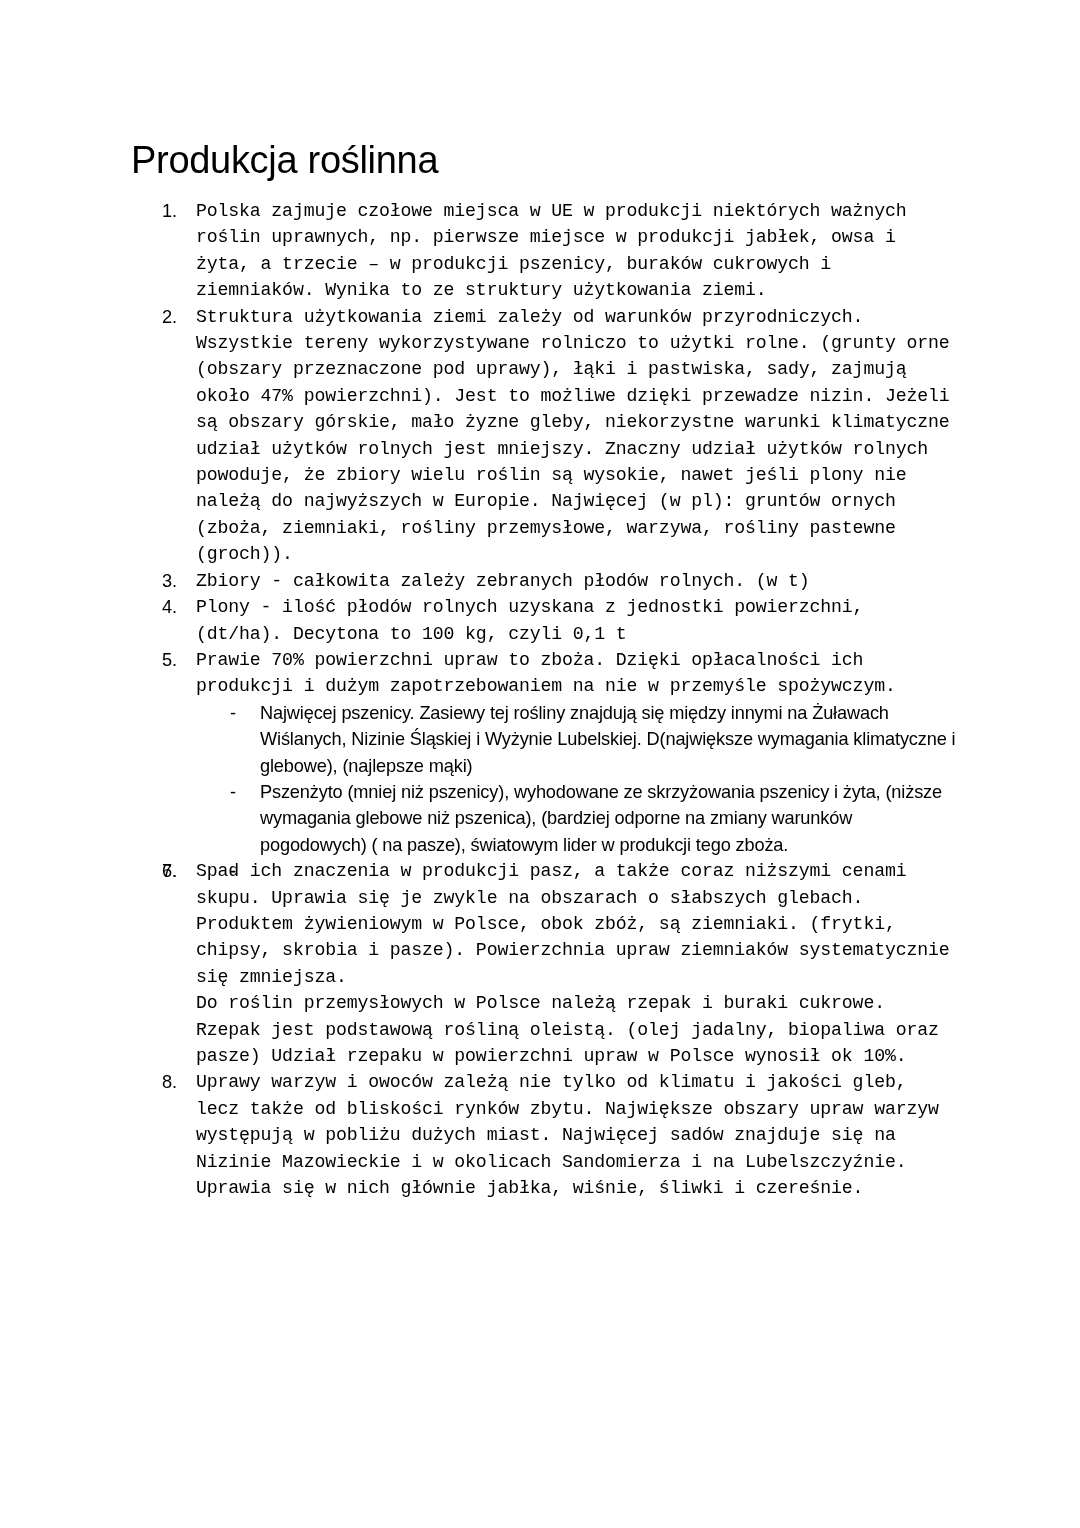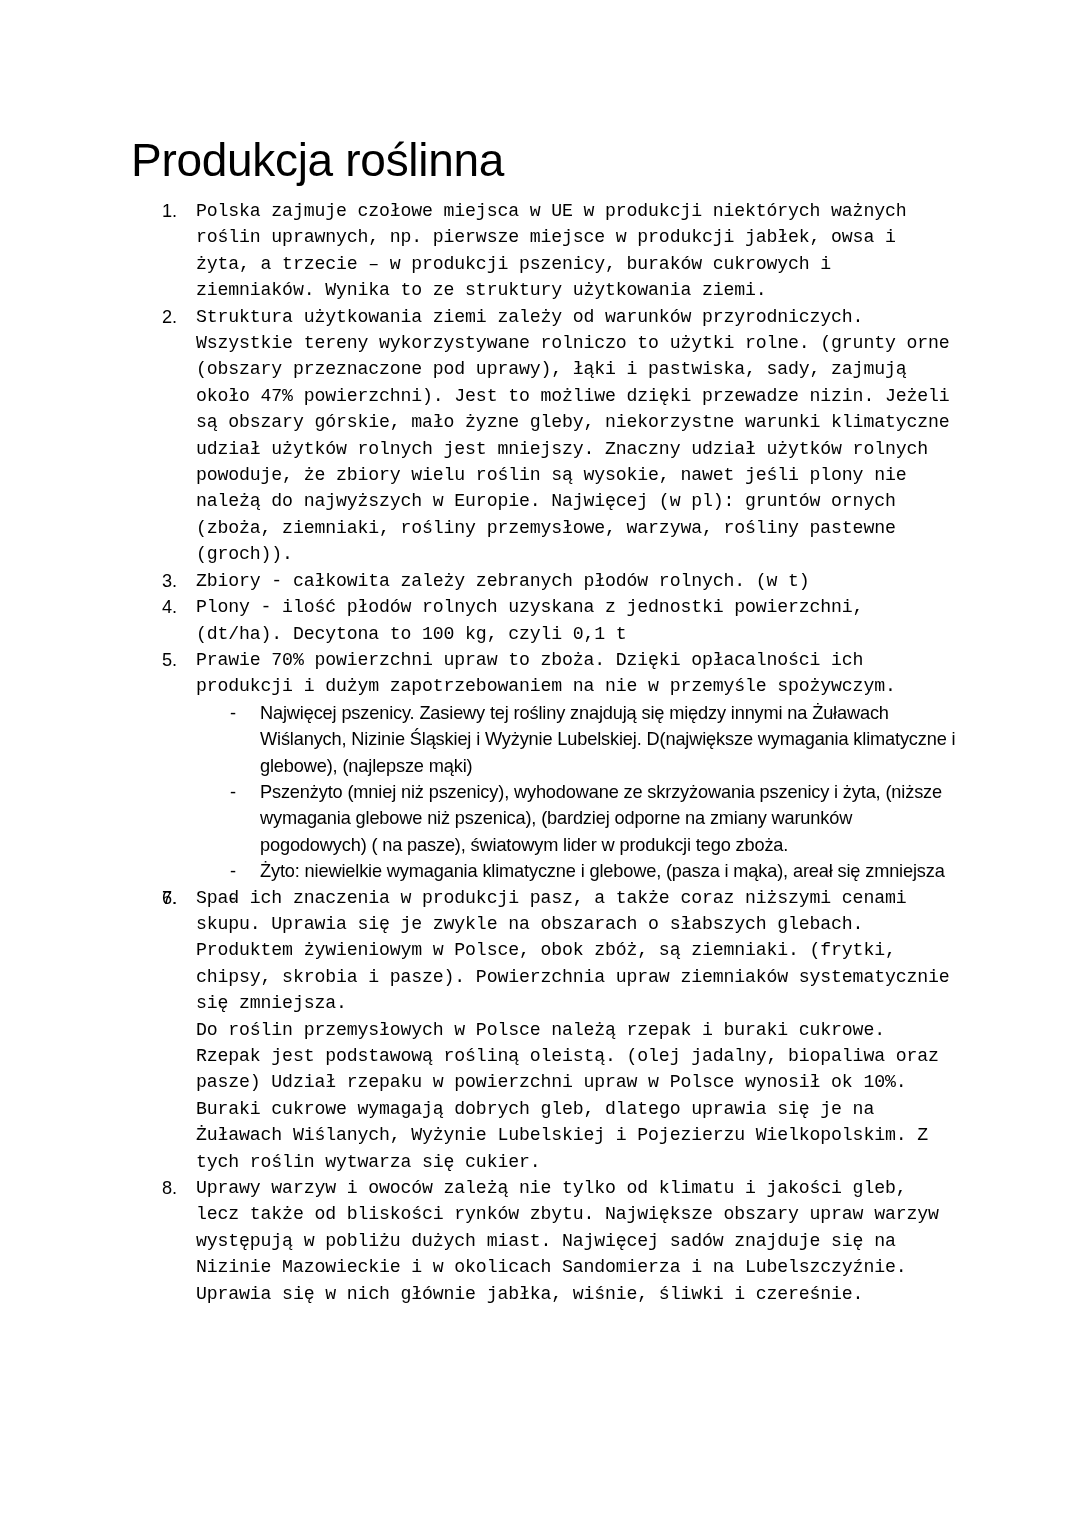--- a/index.html
+++ b/index.html
@@ -1,21 +1,21 @@
 <!DOCTYPE html>
 <html><head>
   <meta charset="utf-8">
   <style>
     html, body { margin: 0; padding: 0; background: #ffffff; }
     body { width: 1080px; height: 1528px; position: relative; overflow: hidden; color: #000; }
     .page { position: absolute; left: 0; top: 0; width: 1080px; height: 1528px; }
     .title {
       position: absolute; left: 131px; top: 134px;
       font-family: "Liberation Sans", sans-serif;
-      font-size: 46px; font-weight: normal; margin: 0; line-height: 52px; letter-spacing: -0.3px;
+      font-size: 38px; font-weight: normal; margin: 0; line-height: 52px; letter-spacing: -0.3px;
     }
     .list {
       position: absolute; left: 0; top: 198px; width: 1080px;
       font-family: "Liberation Sans", sans-serif;
       font-size: 18.2px; line-height: 26.4px; letter-spacing: -0.15px;
     }
     .item { position: relative; padding-left: 196px; width: 760px; }
     .num { position: absolute; left: 162px; top: 0; }
     .para { margin: 0; font-family: Liberation Mono, monospace; }
     .sub { position: relative; padding-left: 64px; width: 700px; }
@@ -41,31 +41,30 @@
       </div>
       <div class="item">
         <span class="num">4.</span>
         <p class="para"> Plony - ilość płodów rolnych uzyskana z jednostki powierzchni, (dt/ha). Decytona to 100 kg, czyli 0,1 t</p>
       </div>
       <div class="item">
         <span class="num">5.</span>
         <p class="para">Prawie 70% powierzchni upraw to zboża. Dzięki opłacalności ich produkcji i dużym zapotrzebowaniem na nie w przemyśle spożywczym.</p>
         <div class="sub"><span class="dash">-</span><span>Najwięcej pszenicy. Zasiewy tej rośliny znajdują się między innymi na Żuławach Wiślanych, Nizinie Śląskiej i Wyżynie Lubelskiej. D(największe wymagania klimatyczne i glebowe), (najlepsze mąki)</span></div>
         <div class="sub"><span class="dash">-</span><span>Pszenżyto (mniej niż pszenicy), wyhodowane ze skrzyżowania pszenicy i żyta, (niższe wymagania glebowe niż pszenica), (bardziej odporne na zmiany warunków pogodowych) ( na pasze), światowym lider w produkcji tego zboża.</span></div>
-        <div class="sub"><span class="dash">-</span><span>Żyto: niewielkie wymagania klimatyczne i glebowe,  (pasza i mąka), areał się zmniejsza</span></div>
+        <div class="sub"><span class="dash">-</span></div>
         <div class="sub"><span class="dash">-</span></div>
       </div>
       <div class="item">
         <span class="num">6.</span>
       </div>
       <div class="item">
         <span class="num">7.</span>
         <p class="para">Spad ich znaczenia w produkcji pasz, a także coraz niższymi cenami skupu. Uprawia się je zwykle na obszarach o słabszych glebach.</p>
         <p class="para">Produktem żywieniowym w Polsce, obok zbóż, są ziemniaki. (frytki, chipsy, skrobia i pasze). Powierzchnia upraw ziemniaków systematycznie się zmniejsza.</p>
         <p class="para">Do roślin przemysłowych w Polsce należą rzepak i buraki cukrowe. Rzepak jest podstawową rośliną oleistą. (olej jadalny, biopaliwa oraz pasze) Udział rzepaku w powierzchni upraw w Polsce wynosił ok 10%.</p>
-        <p class="para">Buraki cukrowe wymagają dobrych gleb, dlatego uprawia się je na Żuławach Wiślanych, Wyżynie Lubelskiej i Pojezierzu Wielkopolskim. Z tych roślin wytwarza się cukier.</p>
       </div>
       <div class="item">
         <span class="num">8.</span>
         <p class="para">Uprawy warzyw i owoców zależą nie tylko od klimatu i jakości gleb, lecz także od bliskości rynków zbytu. Największe obszary upraw warzyw występują w pobliżu dużych miast. Najwięcej sadów znajduje się na Nizinie Mazowieckie i w okolicach Sandomierza i na Lubelszczyźnie. Uprawia się w nich głównie jabłka, wiśnie, śliwki i czereśnie.</p>
       </div>
     </div>
 </div>
 
 </body></html>

